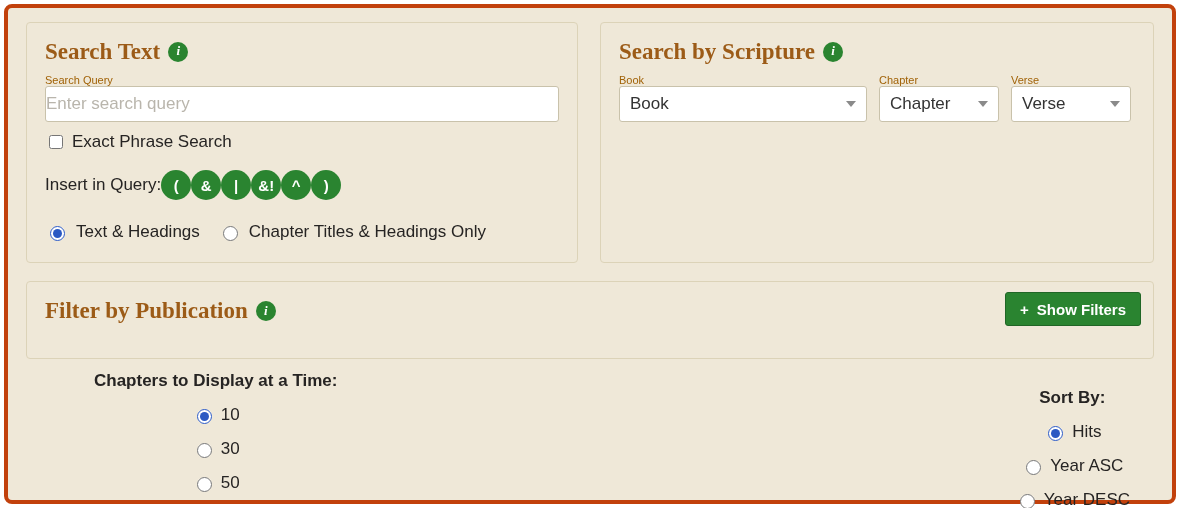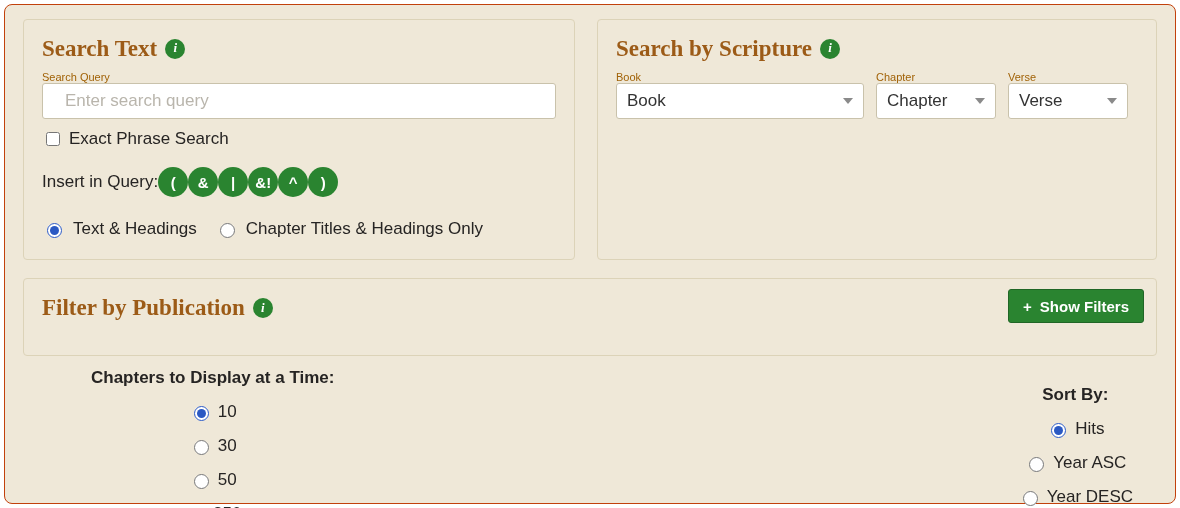--- a/index.html
+++ b/index.html
@@ -9,21 +9,21 @@
     background: #fff;
     width: 1180px;
     height: 508px;
     overflow: hidden;
   }
   .wrapper {
     margin: 4px;
     width: 1172px;
     height: 500px;
     background: #efe8d8;
-    border: 1px solid #c2410c;
+    border: 4px solid #c2410c;
     border-radius: 8px;
     padding: 14px 18px 18px 18px;
   }
   .top-row {
     display: flex;
     gap: 22px;
     margin-bottom: 18px;
   }
   .panel {
     background: #efe8d8;
@@ -62,21 +62,21 @@
   .field-label {
     color: #a16207;
     font-size: 11px;
   }
   .text-input {
     width: 100%;
     height: 36px;
     background: #fff;
     border: 1px solid #c9c2ab;
     border-radius: 3px;
-    padding: 0 22px;
+    padding: 0 0;
     font-size: 17px;
     color: #333;
   }
   .text-input::placeholder { color: #b9b5ac; }
   .checkbox-row {
     margin-top: 10px;
     display: flex;
     align-items: center;
     gap: 6px;
     font-size: 17px;

